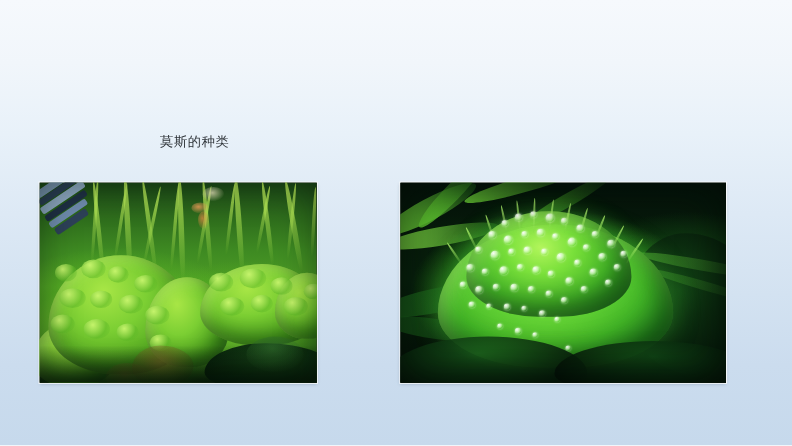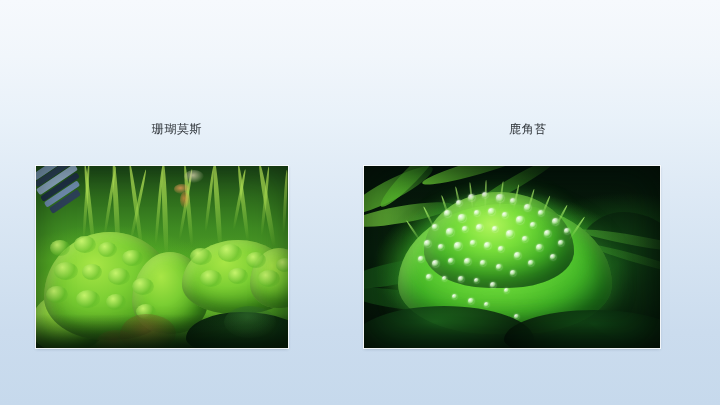--- a/index.html
+++ b/index.html
@@ -131,23 +131,22 @@
     border-radius: 50%;
     transform-origin: bottom center;
   }
 </style>
 </head>
 <body>
 
 <div id="slide">
 
 
-  <div class="caption" id="caption-left">珊瑚莫斯</div>
-
-  <div class="caption" id="caption-right">鹿角苔</div>
+  <div class="caption" id="caption-left">莫斯的种类</div>
+
 
   <div class="photo" id="photo-left">
     <div class="art">
 
       <div class="fishstripe" style="left:-6px;  top:-4px;  width:44px; height:7px;  background:#7d98b8;"></div>
       <div class="fishstripe" style="left:-4px;  top:3px;   width:46px; height:6px;  background:#2b3d55;"></div>
       <div class="fishstripe" style="left:-2px;  top:10px;  width:46px; height:7px;  background:#8fa9c4;"></div>
       <div class="fishstripe" style="left:2px;   top:18px;  width:44px; height:6px;  background:#1f3045;"></div>
       <div class="fishstripe" style="left:6px;   top:25px;  width:40px; height:6px;  background:#6f8cae;"></div>
       <div class="fishstripe" style="left:12px;  top:32px;  width:34px; height:7px;  background:#2d4158;"></div>

